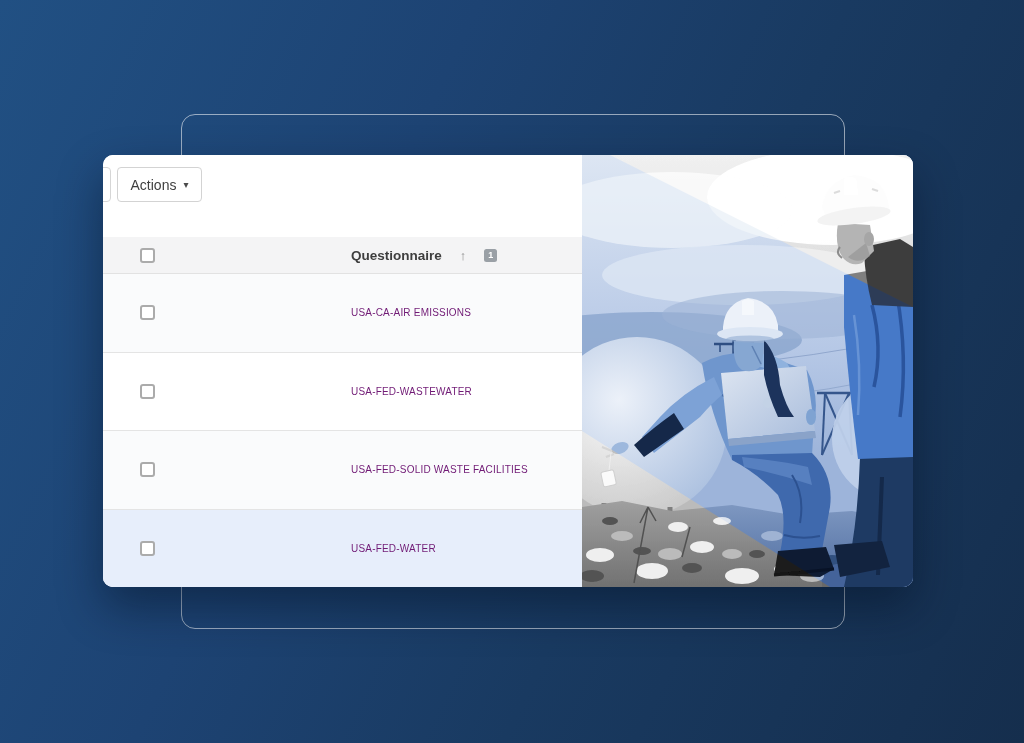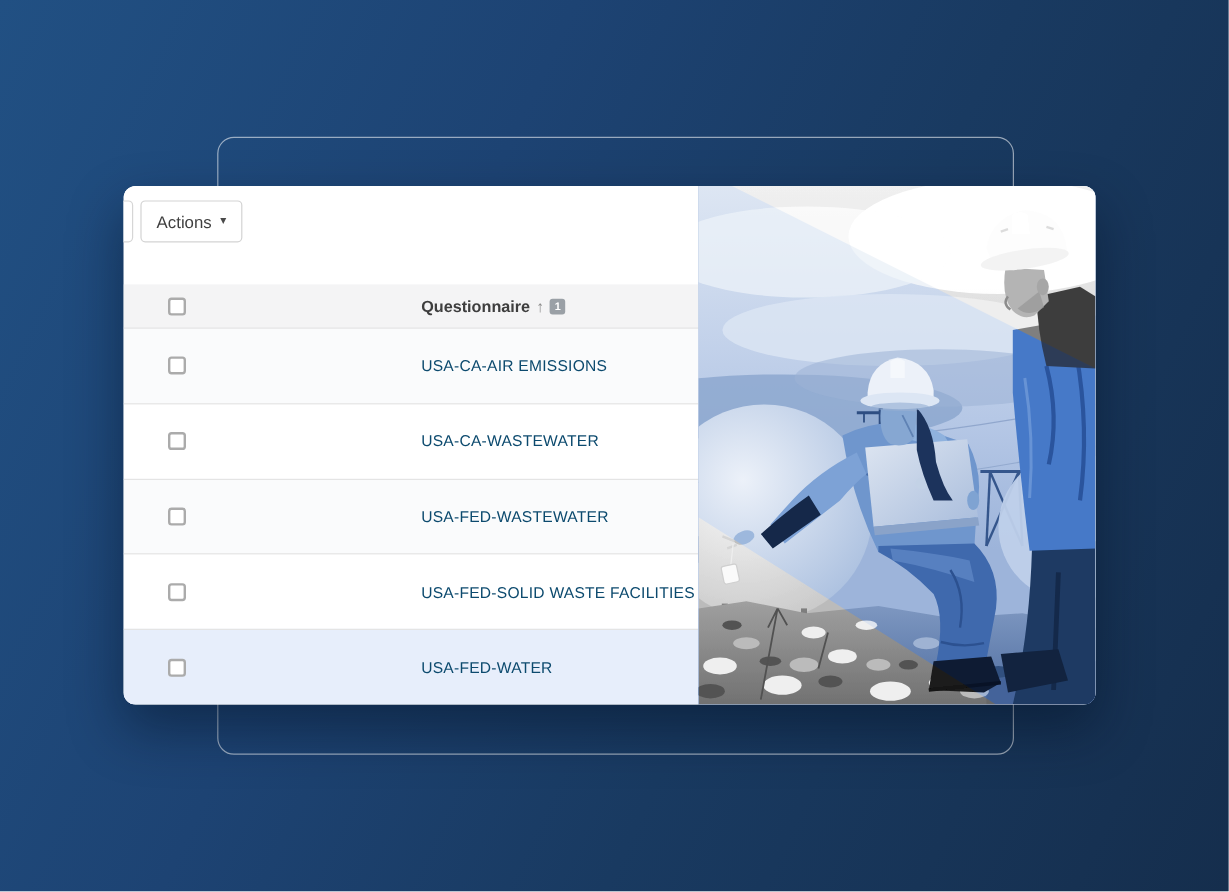--- a/index.html
+++ b/index.html
@@ -22,32 +22,32 @@
   .actions-btn { position:absolute; left:14px; top:12px; width:85px; height:35px;
                  background:#fff; border:1px solid #d3d3d3; border-radius:4px;
                  font-family:inherit; font-size:14px; color:#3f3f3f; cursor:pointer;
                  display:flex; align-items:center; justify-content:center; gap:7px; }
   .actions-btn .caret { font-size:10px; color:#4a4a4a; line-height:1; padding-top:1px; }
 
   .thead { position:relative; height:37px; flex:none; background:#f4f4f5;
            border-bottom:1px solid #e2e2e2; display:flex; align-items:center; }
   .cb { display:inline-block; width:15px; height:15px; border:2px solid #ababab; border-radius:3px; background:#fff; }
   .thead .cb { position:absolute; left:37px; }
-  .hgroup { position:absolute; left:248px; display:flex; align-items:center; gap:5px; }
+  .hgroup { position:absolute; left:248px; display:flex; align-items:center; gap:18px; }
   .hlabel { font-size:13.5px; font-weight:700; color:#3e3e3e; }
   .sort-arrow { font-size:13px; color:#8a8a8a; font-weight:700; }
   .sort-badge { width:13px; height:13px; background:#9aa0a6; border-radius:2.5px; color:#fff;
                 font-size:9px; font-weight:700; display:flex; align-items:center; justify-content:center; }
 
   .tbody { flex:1; display:flex; flex-direction:column; }
   .row { position:relative; flex:1; display:flex; align-items:center; border-top:1px solid #e4e4e4; background:#fff; }
   .row:first-child { border-top:none; }
   .row:nth-child(odd) { background:#fafbfc; }
   .row .cb { position:absolute; left:37px; cursor:pointer; }
-  .row-link { position:absolute; left:248px; font-size:13px; color:#0c4a6e; letter-spacing:.2px;
+  .row-link { position:absolute; left:248px; font-size:10px; color:#701a75; letter-spacing:.2px;
               text-decoration:none; cursor:pointer; white-space:nowrap; }
   .row.highlight { background:#e7eefb !important; }
 
   .photo { position:relative; width:331px; height:432px; flex:none; overflow:hidden; background:#aabfe0; }
   .photo svg { display:block; width:331px; height:432px; }
 </style>
 </head>
 <body>
 
 <div class="stage">
@@ -73,24 +73,20 @@
         </div>
       </div>
 
       <div class="tbody">
         <div class="row">
           <span class="cb"></span>
           <a class="row-link">USA-CA-AIR EMISSIONS</a>
         </div>
 
 
-        <div class="row">
-          <span class="cb"></span>
-          <a class="row-link">USA-CA-WASTEWATER</a>
-        </div>
 
 
 
         <div class="row">
           <span class="cb"></span>
           <a class="row-link">USA-FED-WASTEWATER</a>
         </div>
 
         <div class="row">
           <span class="cb"></span>

